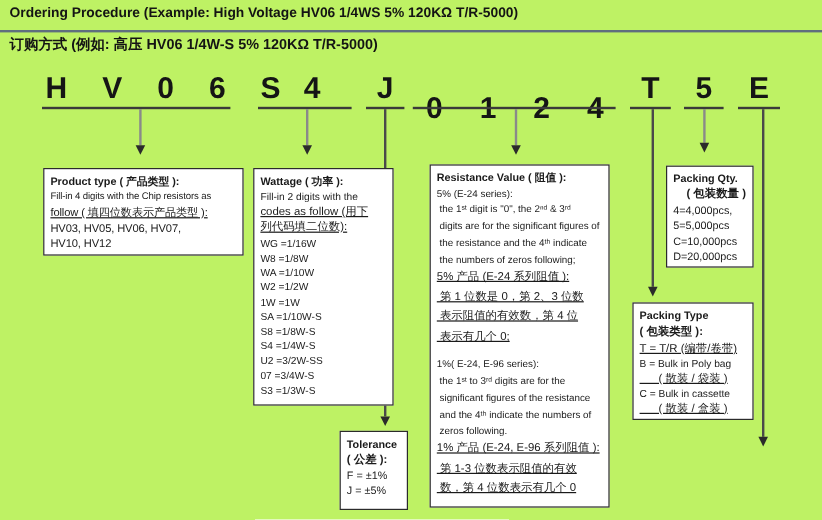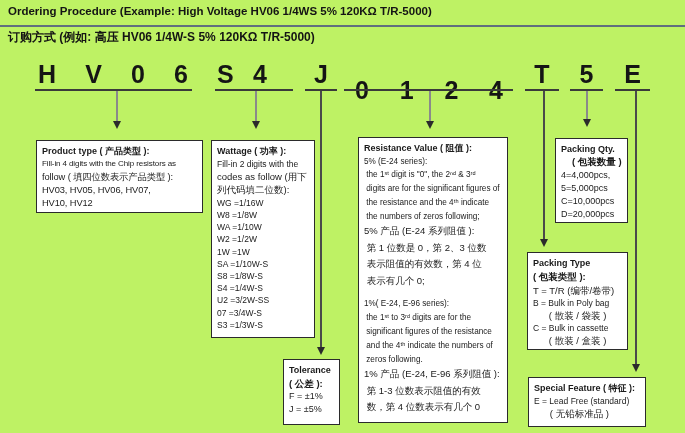--- a/index.html
+++ b/index.html
@@ -19,21 +19,21 @@
 
   .vline{position:absolute;width:2px;background:#8a8a8a;}
   .vline.dark{background:#4a4a4a;width:1.6px;}
   .ahead{position:absolute;width:0;height:0;border-left:4.5px solid transparent;
          border-right:4.5px solid transparent;border-top:8px solid #2b2b2b;}
 
   .box{position:absolute;box-sizing:border-box;border:1.5px solid #2b2b2b;background:#fff;
        padding:4px 5px;}
   .btitle{font-weight:700;font-size:9px;line-height:12.5px;white-space:pre;}
   .bline{font-size:8.5px;line-height:13px;white-space:pre;}
-  .bline.cn{font-size:9.5px;}
+  .bline.cn{font-size:9.5px;text-decoration:underline;}
   .bline:empty{height:8px;}
 
   .box-product .bline{font-size:8px;letter-spacing:-0.1px;line-height:12.5px;}
   .box-product .bline.cn{font-size:9.3px;line-height:14px;}
   .box-product .blines .bline:nth-child(3),
   .box-product .blines .bline:nth-child(4){font-size:9.3px;}
 
   .box-wattage .bline{line-height:12.2px;}
   .box-wattage .bline.cn{line-height:13.5px;}
 
@@ -103,21 +103,21 @@
   <div class="box box-product" style="left:36px;top:140px;width:167px;height:73px;">
     <div class="btitle">Product type ( 产品类型 ):</div>
     <div class="blines">
         <div class="bline">Fill-in 4 digits with the Chip resistors as</div>
         <div class="bline cn">follow ( 填四位数表示产品类型 ):</div>
         <div class="bline">HV03, HV05, HV06, HV07,</div>
         <div class="bline">HV10, HV12</div>
       </div>
   </div>
 
-  <div class="box box-wattage" style="left:211px;top:140px;width:104px;height:198px;">
+  <div class="box box-wattage" style="left:211px;top:140px;width:117px;height:198px;">
     <div class="btitle">Wattage ( 功率 ):</div>
     <div class="blines">
         <div class="bline">Fill-in 2 digits with the</div>
         <div class="bline cn">codes as follow (用下</div>
         <div class="bline cn">列代码填二位数):</div>
         <div class="bline">WG =1/16W</div>
         <div class="bline">W8 =1/8W</div>
         <div class="bline">WA =1/10W</div>
         <div class="bline">W2 =1/2W</div>
         <div class="bline">1W =1W</div>
@@ -179,21 +179,14 @@
 
   <div class="box box-tol" style="left:283px;top:359px;width:57px;height:66px;">
     <div class="btitle">Tolerance</div>
     <div class="btitle cn2">( 公差 ):</div>
     <div class="blines">
         <div class="bline">F = ±1%</div>
         <div class="bline">J = ±5%</div>
       </div>
   </div>
 
-  <div class="box box-spec" style="left:528px;top:377px;width:118px;height:50px;">
-    <div class="btitle">Special Feature ( 特征 ):</div>
-    <div class="blines">
-        <div class="bline">E = Lead Free (standard)</div>
-        <div class="bline cn">      ( 无铅标准品 )</div>
-      </div>
-  </div>
 
 </div>
 
 </body></html>

